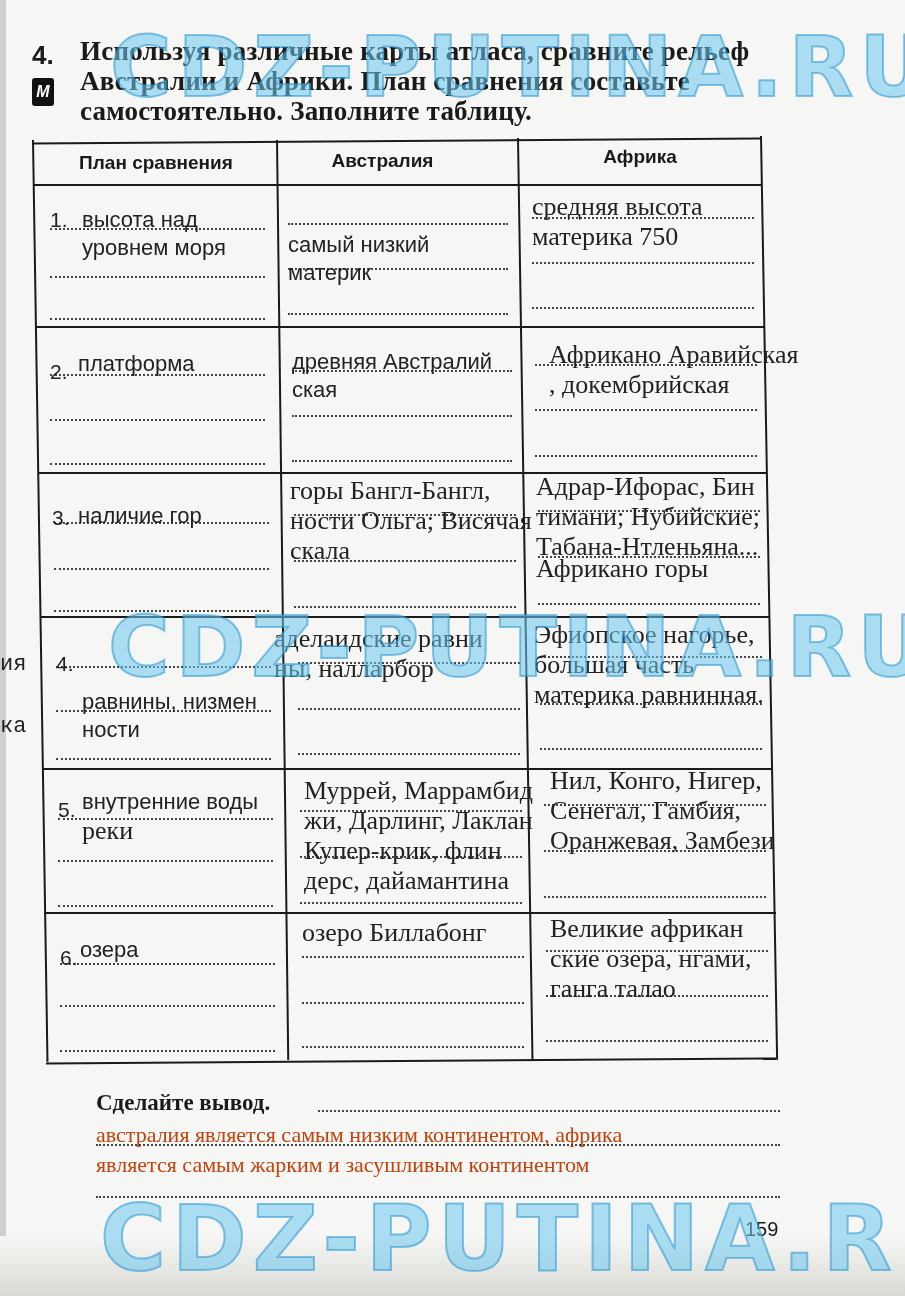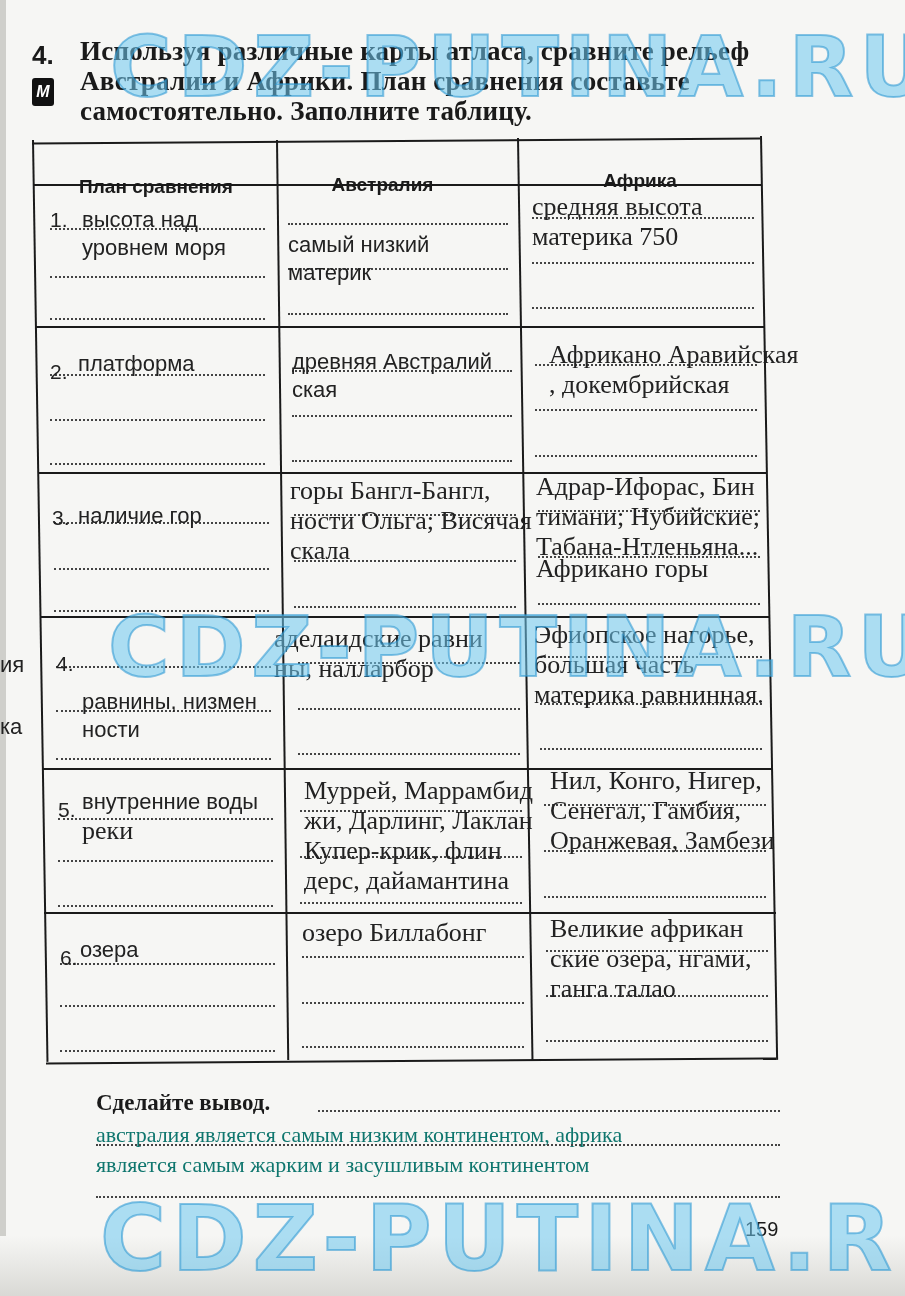--- a/index.html
+++ b/index.html
@@ -8,31 +8,31 @@
     background:#f6f6f4; font-family:"Liberation Serif", serif; color:#1a1a1a;
   }
   .page-edge { position:absolute; left:0; top:0; width:6px; height:1296px; background:#cfcfcb; }
   .bottom-shade { position:absolute; left:0; bottom:0; width:905px; height:60px; background:linear-gradient(#f6f6f4,#d9d9d5); }
   .task-num { position:absolute; left:32px; top:40px; font-family:"Liberation Sans", sans-serif; font-weight:bold; font-size:26px; }
   .m-badge { position:absolute; left:32px; top:78px; width:22px; height:28px; background:#111; color:#fff; border-radius:3px;
     font-family:"Liberation Sans", sans-serif; font-weight:bold; font-style:italic; font-size:16px; text-align:center; line-height:28px; }
   .task-text { position:absolute; left:80px; top:36px; width:740px; font-size:27px; line-height:30px; font-weight:bold; letter-spacing:0.2px; }
   .hline { position:absolute; height:2px; background:#1a1a1a; }
   .vline { position:absolute; width:2px; background:#1a1a1a; }
-  .hdr { position:absolute; top:140px; font-family:"Liberation Sans", sans-serif; font-weight:bold; font-size:19px; text-align:center;margin-top:24px; }
+  .hdr { position:absolute; top:140px; font-family:"Liberation Sans", sans-serif; font-weight:bold; font-size:19px; text-align:center; }
   .dots { position:absolute; border-bottom:2px dotted #444; height:0; }
   .plan { position:absolute; font-family:"Liberation Sans", sans-serif; font-size:22px; line-height:28px; color:#222; }
   .plan .num { font-size:21px; }
   .hand { position:absolute; font-family:"Liberation Sans", sans-serif; font-size:22px; line-height:28px; color:#222; }
   .serif { position:absolute; font-family:"Liberation Serif", serif; font-size:26px; line-height:30px; color:#222; }
 
-  .margin-text { position:absolute; left:0; font-family:Liberation Sans, sans-serif; font-size:22px; color:#222; }
+  .margin-text { position:absolute; left:0; font-family:Liberation Mono, monospace; font-size:22px; color:#222; }
 
   .conclusion-label { position:absolute; left:96px; top:1090px; font-weight:bold; font-size:23px; font-family:"Liberation Serif", serif; }
-  .conclusion-line { position:absolute; left:96px; font-size:22px; font-family:"Liberation Serif", serif; color:#0f766e; }
+  .conclusion-line { position:absolute; left:96px; font-size:22px; font-family:"Liberation Serif", serif; color:#c2410c; }
   .page-number { position:absolute; left:745px; top:1218px; font-family:"Liberation Sans", sans-serif; font-size:20px; }
 
   .watermark { position:absolute; font-family:"DejaVu Sans", sans-serif; font-weight:bold; color:rgba(110,200,240,0.55);
     -webkit-text-stroke:2px rgba(40,150,210,0.55); letter-spacing:6px; white-space:nowrap; }
 </style>
 </head>
 <body>
 
 <div class="page-edge"></div>
 <div class="bottom-shade"></div>

